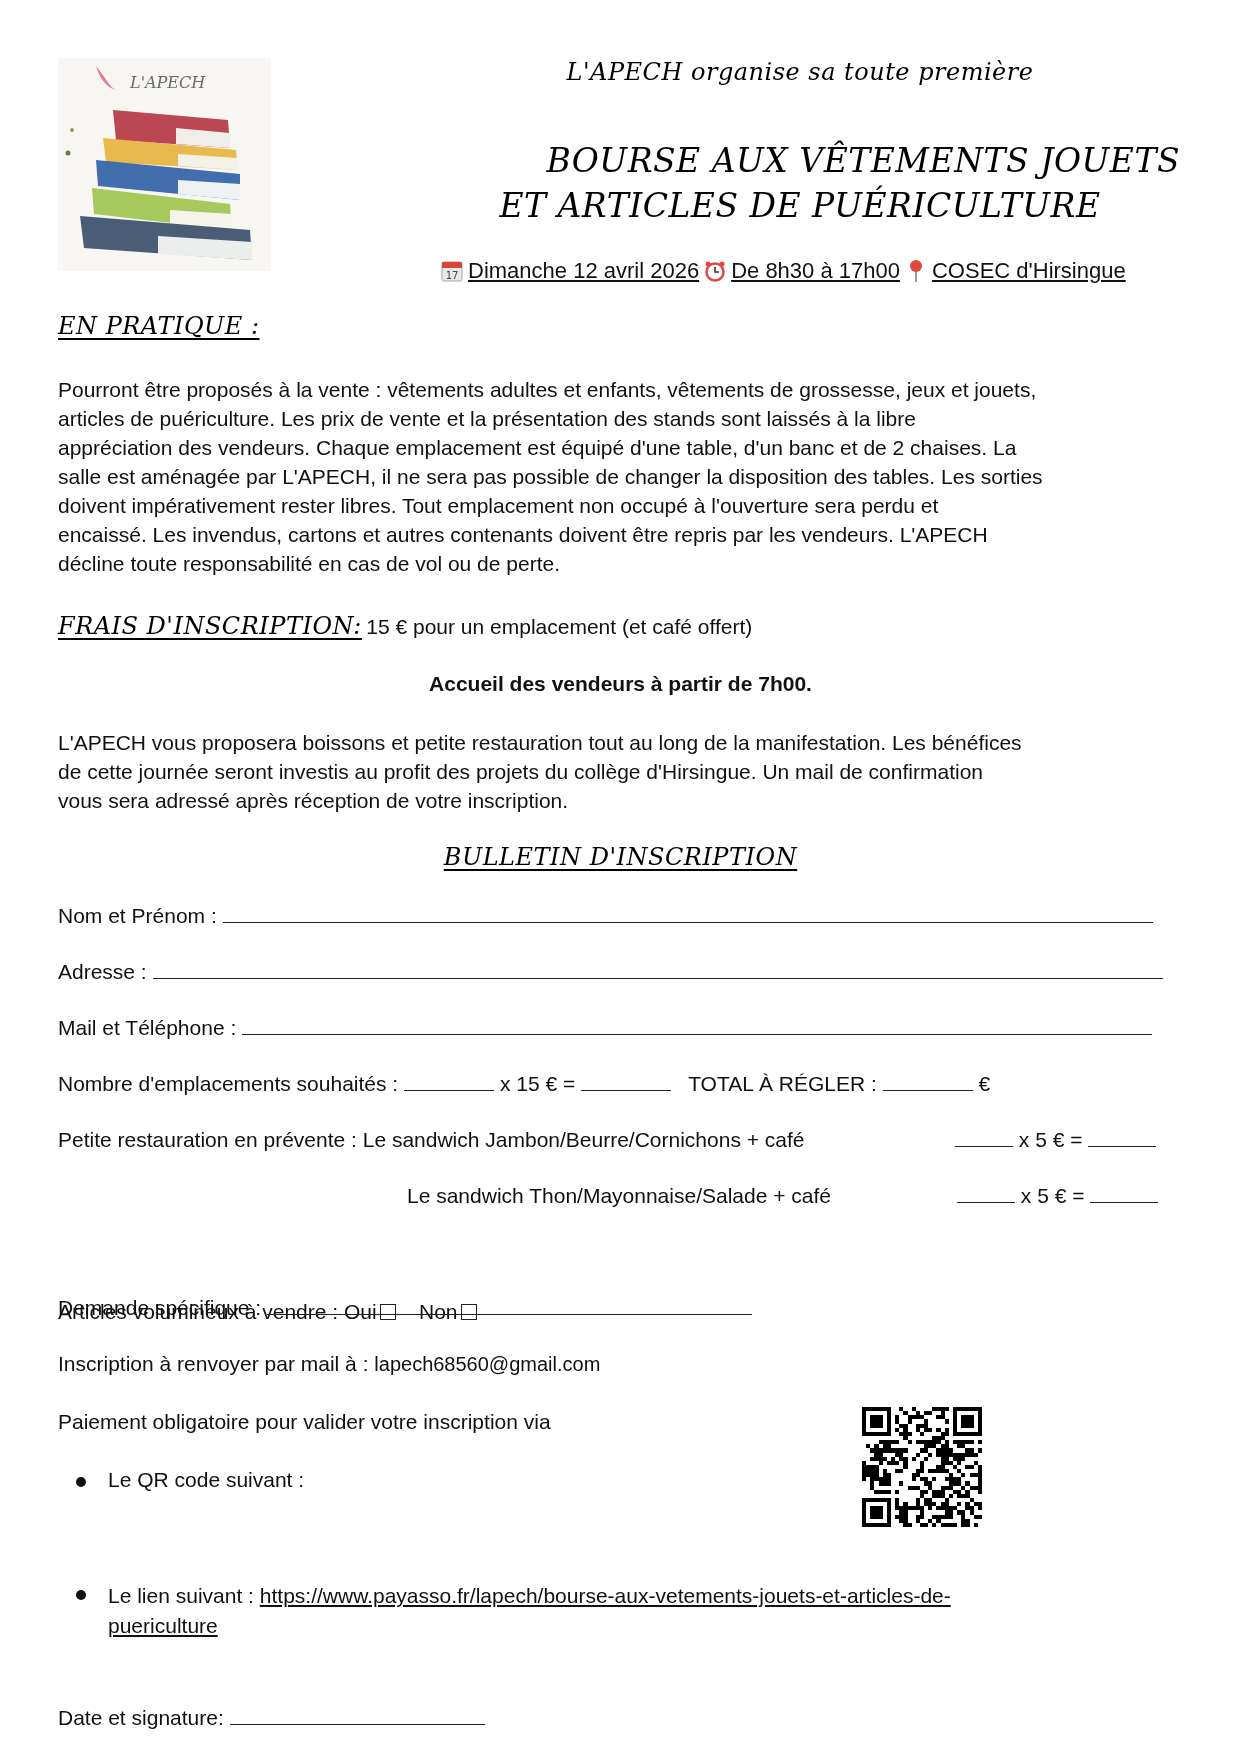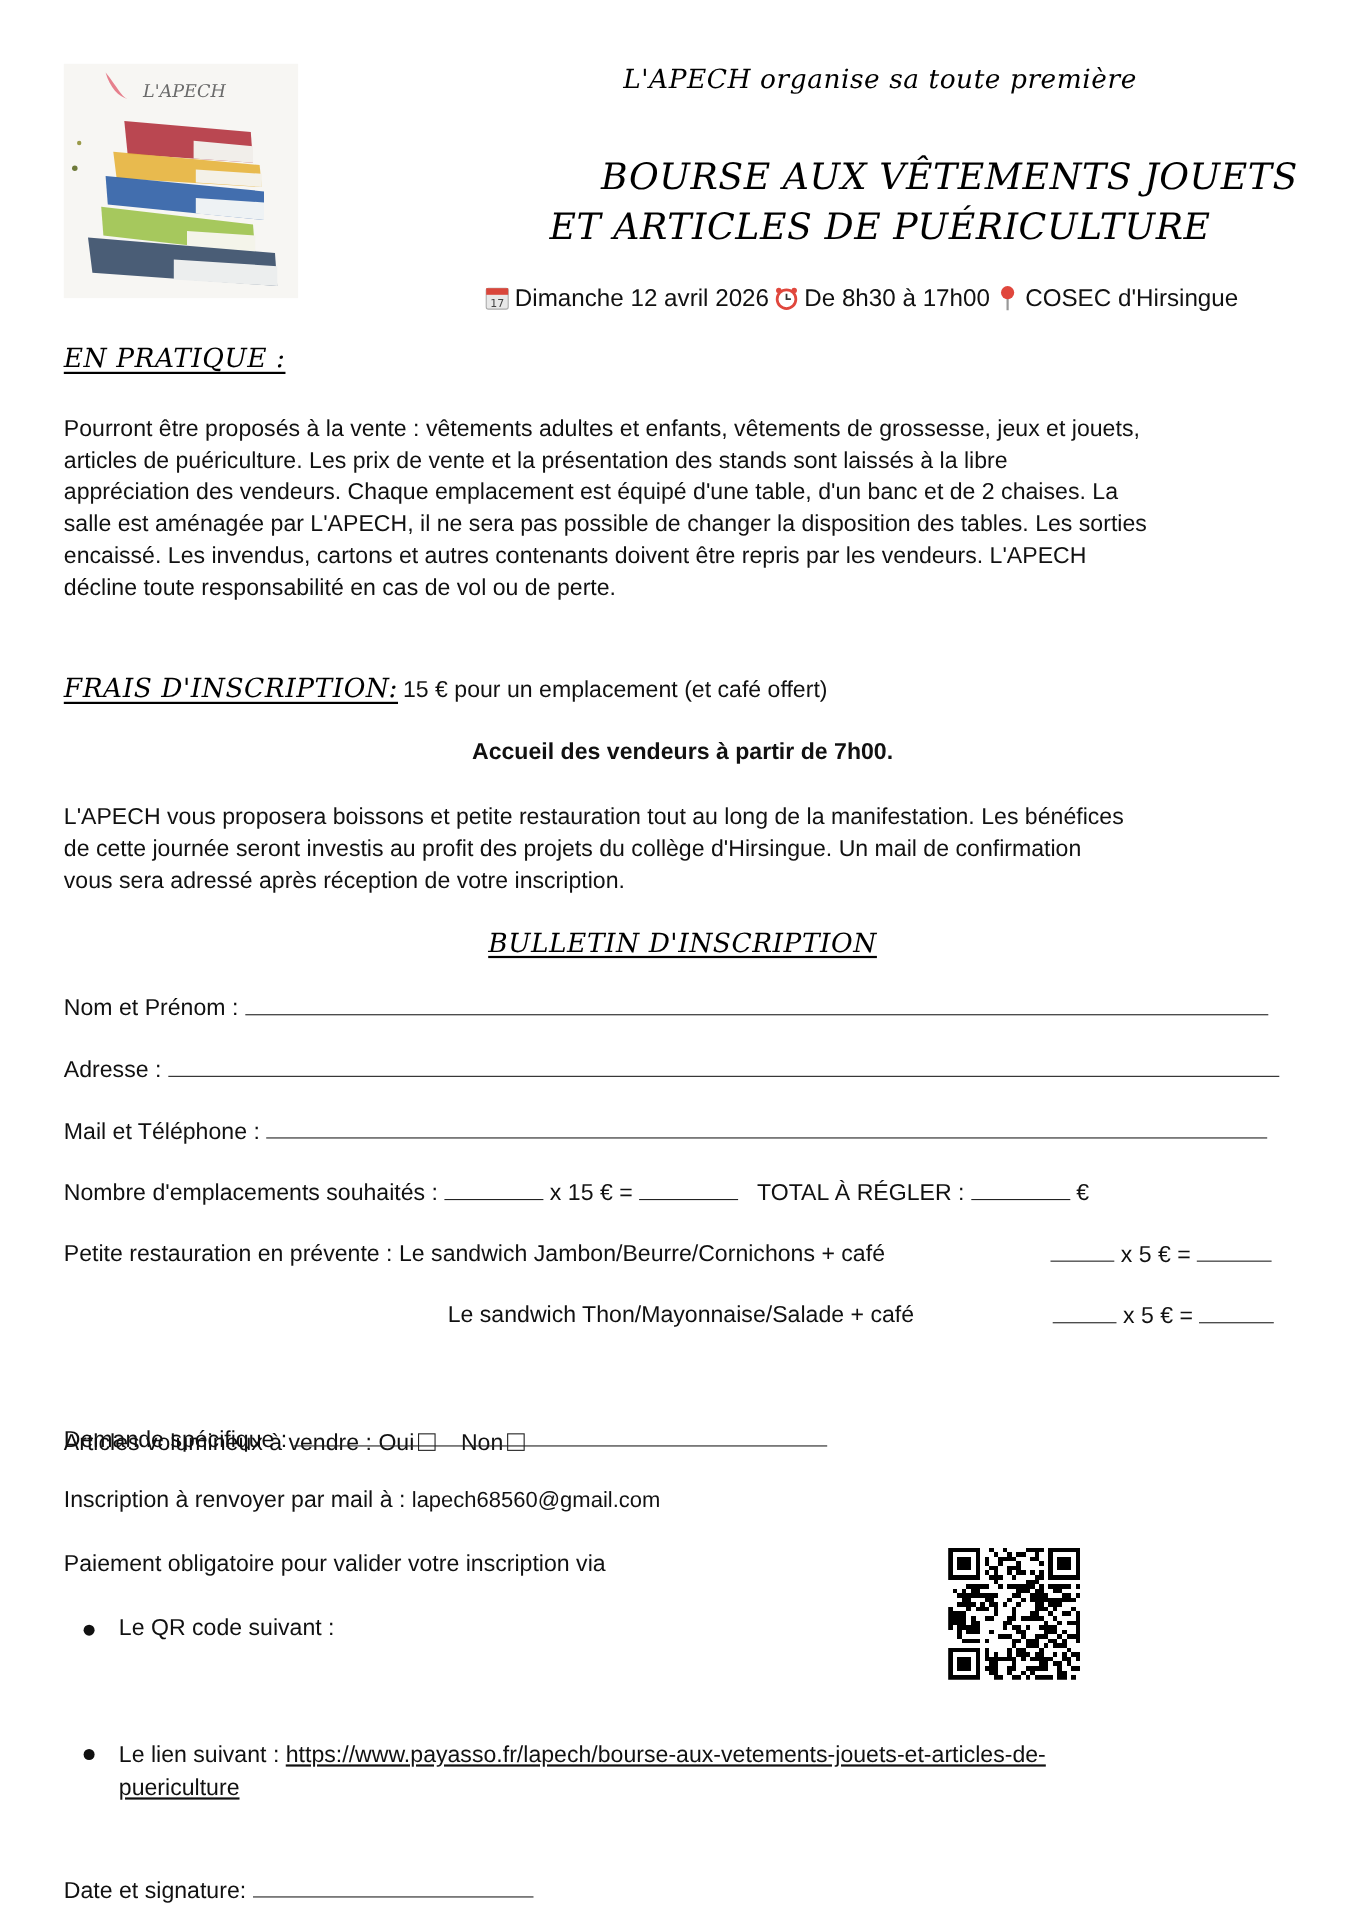--- a/index.html
+++ b/index.html
@@ -5,21 +5,21 @@
     html, body { margin: 0; padding: 0; background: #ffffff; }
     body { width: 1241px; height: 1755px; position: relative; overflow: hidden;
            font-family: "Liberation Sans", sans-serif; color: #111; }
     .abs { position: absolute; }
     .hand { font-family: "DejaVu Serif", serif; font-style: italic; font-weight: normal; letter-spacing: 0.5px; color: #000000; }
     .body-text { font-size: 21px; line-height: 29px; }
     .logo { left: 58px; top: 58px; width: 213px; height: 213px; background: #f6f5f2; overflow: hidden; }
     .subtitle { left: 420px; width: 760px; top: 58px; text-align: center; font-size: 24px; }
     .title1 { left: 420px; width: 760px; top: 118px; text-align: right; font-size: 33px; margin-top: 23px; }
     .title2 { left: 420px; width: 760px; top: 186px; text-align: center; font-size: 33px; }
-    .event-line { left: 440px; top: 258px; font-size: 22px; white-space: nowrap; display: flex; align-items: center; gap: 4px; }
+    .event-line { left: 440px; top: 258px; font-size: 22px; white-space: nowrap; display: flex; align-items: center; gap: 4px; text-decoration: underline; }
     .ico { display: inline-flex; width: 24px; height: 24px; align-items: center; justify-content: center; }
     .section-heading { font-size: 24px; text-decoration: underline; text-underline-offset: 4px; }
     .para { left: 58px; width: 1130px; }
     .line { left: 58px; font-size: 21px; white-space: nowrap; }
     .blank { display: inline-block; border-bottom: 1.5px solid #222; height: 18px; vertical-align: baseline; }
     .link { color: #111; text-decoration: underline; margin-top: 12px; }
     .checkbox { display: inline-block; width: 14px; height: 14px; border: 1.5px solid #222; vertical-align: -1px; margin-left: 3px; cursor: pointer; }
     .bullet { position: absolute; left: 76px; width: 10px; height: 10px; border-radius: 50%; background: #111; }
     .qr { left: 862px; top: 1407px; width: 120px; height: 120px; }
   </style>
@@ -77,20 +77,21 @@
   </span>
   <span>COSEC d'Hirsingue</span>
 </div>
 
 <div class="abs hand section-heading" style="left:58px; top:312px;">EN PRATIQUE :</div>
 <div class="abs para body-text" style="top:375px;">
   <div>Pourront être proposés à la vente : vêtements adultes et enfants, vêtements de grossesse, jeux et jouets,</div>
   <div>articles de puériculture. Les prix de vente et la présentation des stands sont laissés à la libre</div>
   <div>appréciation des vendeurs. Chaque emplacement est équipé d'une table, d'un banc et de 2 chaises. La</div>
   <div>salle est aménagée par L'APECH, il ne sera pas possible de changer la disposition des tables. Les sorties</div>
+  <div>doivent impérativement rester libres. Tout emplacement non occupé à l'ouverture sera perdu et</div>
   <div>encaissé. Les invendus, cartons et autres contenants doivent être repris par les vendeurs. L'APECH</div>
   <div>décline toute responsabilité en cas de vol ou de perte.</div>
 </div>
 
 <div class="abs" style="left:58px; top:612px; white-space:nowrap;">
   <span class="hand section-heading">FRAIS D'INSCRIPTION:</span>
   <span style="font-size:21px;">15 € pour un emplacement (et café offert)</span>
 </div>
 
 <div class="abs" style="left:0; width:1241px; top:672px; text-align:center; font-size:21px; font-weight:bold;">Accueil des vendeurs à partir de 7h00.</div>

